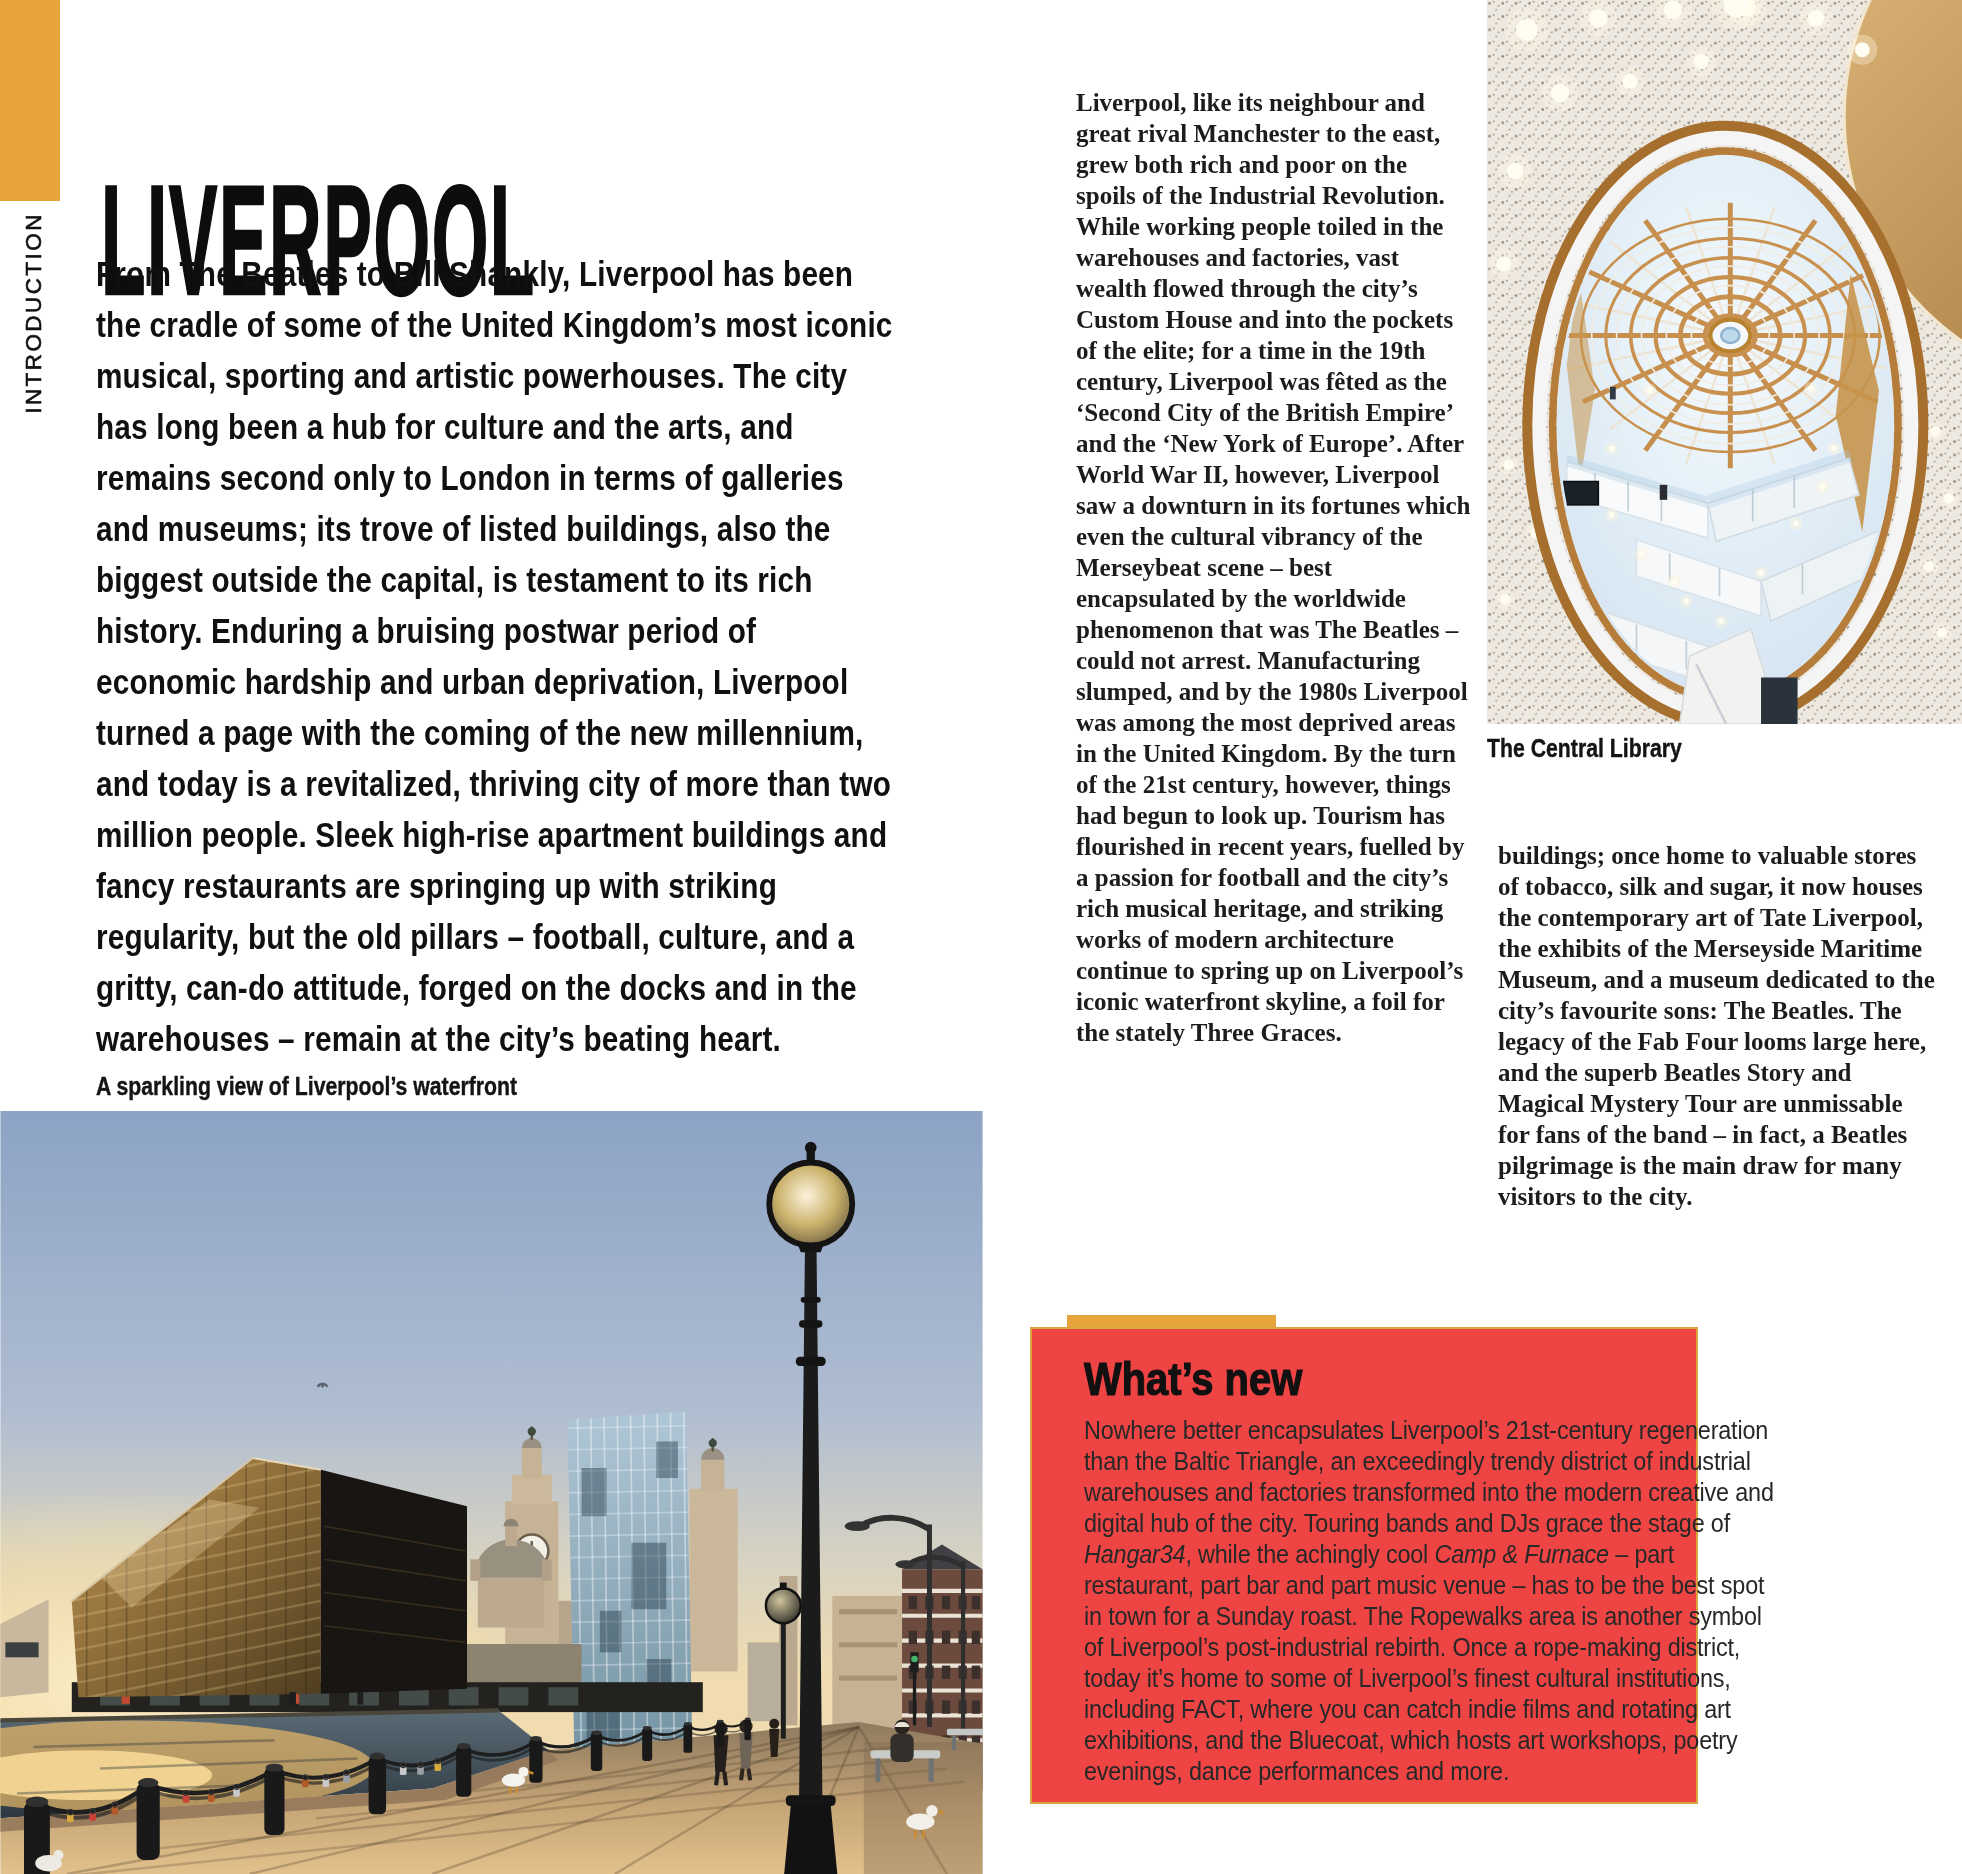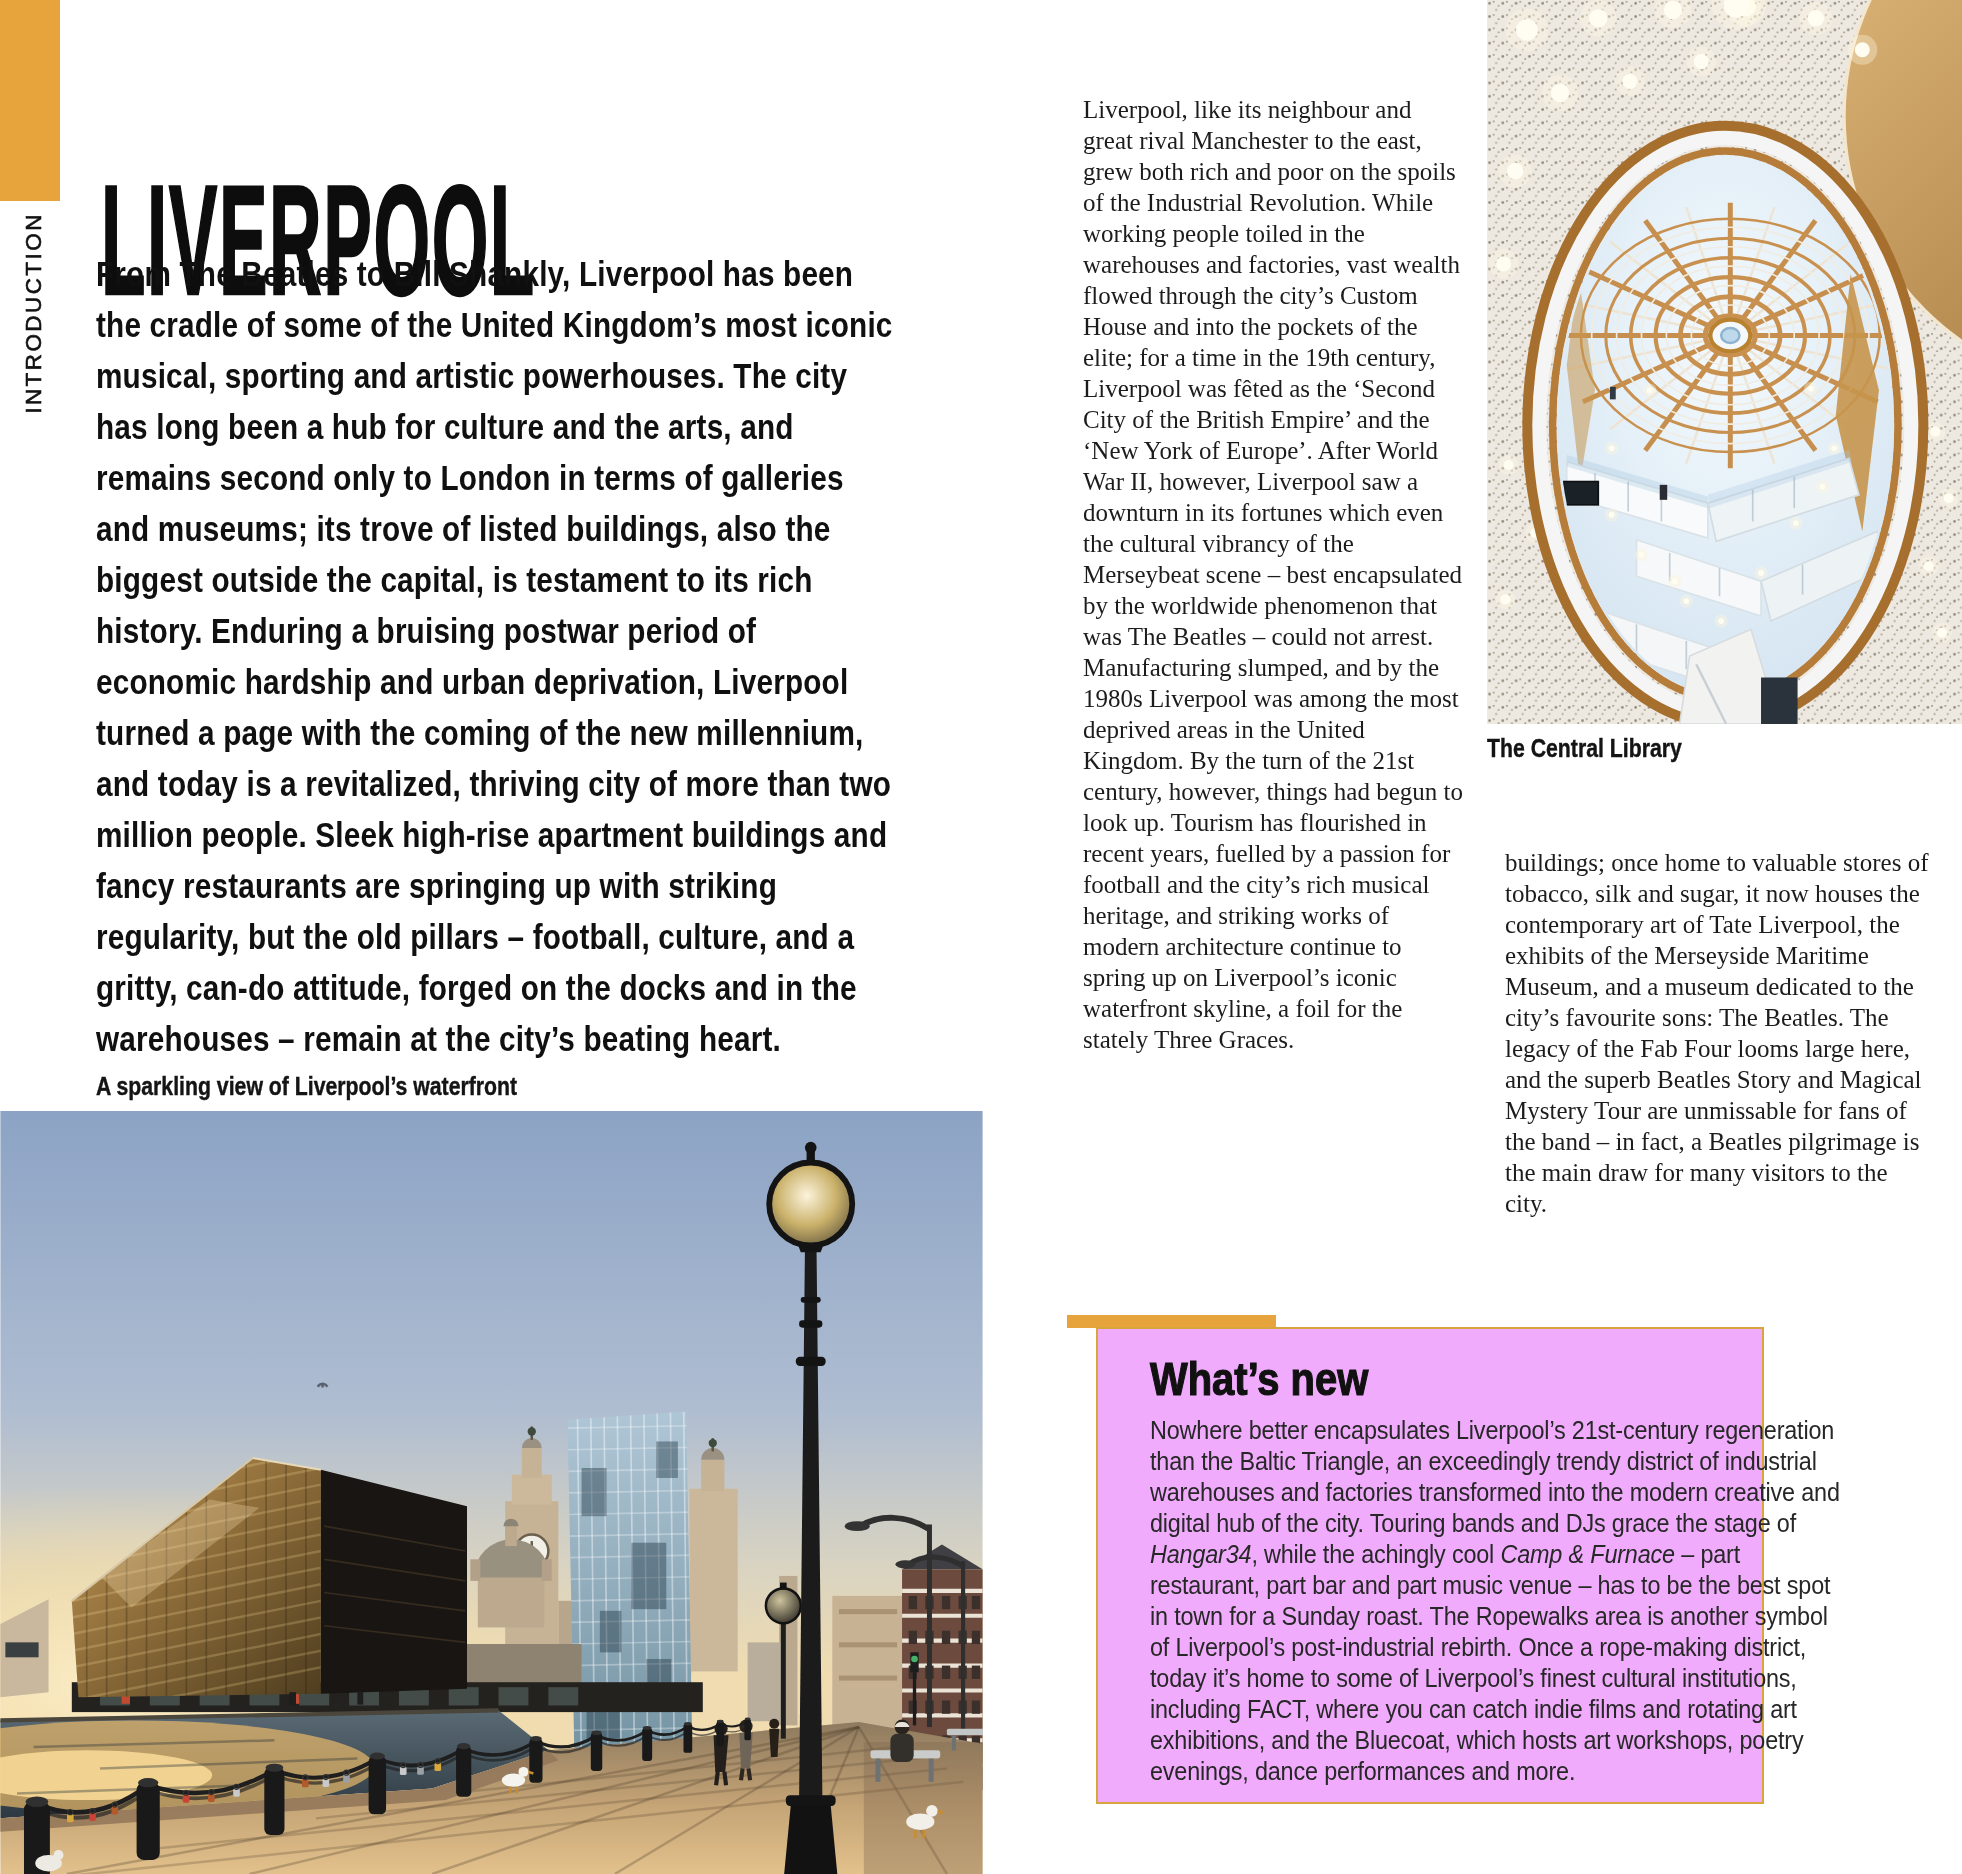--- a/index.html
+++ b/index.html
@@ -22,35 +22,35 @@
               letter-spacing:0.2px;}
 
   .photo-caption{position:absolute;font-size:25px;font-weight:700;color:#141414;white-space:nowrap;
                  -webkit-text-stroke:0.4px #141414;transform:scaleX(0.85);transform-origin:left top;}
   .cap-waterfront{left:96px;top:1072px;}
   .cap-library{left:1487px;top:734px;}
 
   
   .article-col{position:absolute;font-family:"Liberation Serif",serif;color:#1c1c1c;
                font-size:25px;line-height:31px;overflow:hidden;}
-  .article-col p{margin:16px;}
+  .article-col p{margin:9px;font-weight:bold;}
   .article-col p + p{text-indent:33px;}
   .col-middle{left:1067px;top:78px;width:415px;height:1229px;}
   .col-right{left:1489px;top:831px;width:459px;height:495px;}
 
   
   .photo{position:absolute;overflow:hidden;}
   .photo-waterfront{left:0;top:1111px;width:983px;height:763px;}
   .photo-library{left:1487px;top:0;width:475px;height:724px;}
   .photo svg{display:block;}
 
   
   .wn-tab{position:absolute;left:1067px;top:1315px;width:209px;height:12.5px;background:#E8A43C;}
-  .wn-box{position:absolute;left:1096px;top:1327px;width:668px;height:477px;box-sizing:border-box;
-          border:2.5px solid #D8A43C;background:#f0abfc;}
+  .wn-box{position:absolute;left:1030px;top:1327px;width:668px;height:477px;box-sizing:border-box;
+          border:2.5px solid #D8A43C;background:#ef4444;}
   .wn-heading{position:absolute;left:52px;top:21.6px;font-size:47px;font-weight:700;color:#111;
               -webkit-text-stroke:1.2px #111;white-space:nowrap;
               transform:scaleX(0.85);transform-origin:left top;}
   .wn-body{position:absolute;left:52px;top:86px;width:797px;font-size:26.6px;line-height:31px;
            color:#272727;transform:scaleX(0.88);transform-origin:left top;letter-spacing:-0.2px;}
   .wn-body i{font-style:italic;}
 </style>
 </head>
 <body>
 

